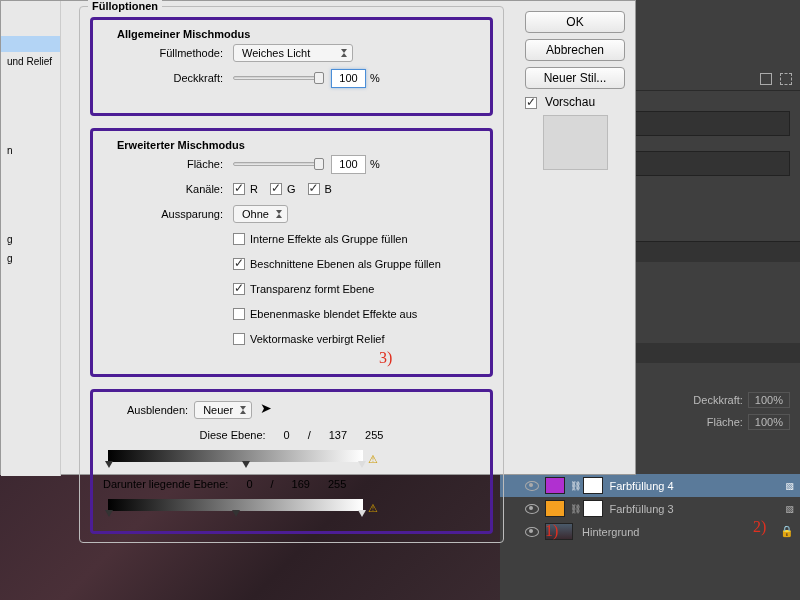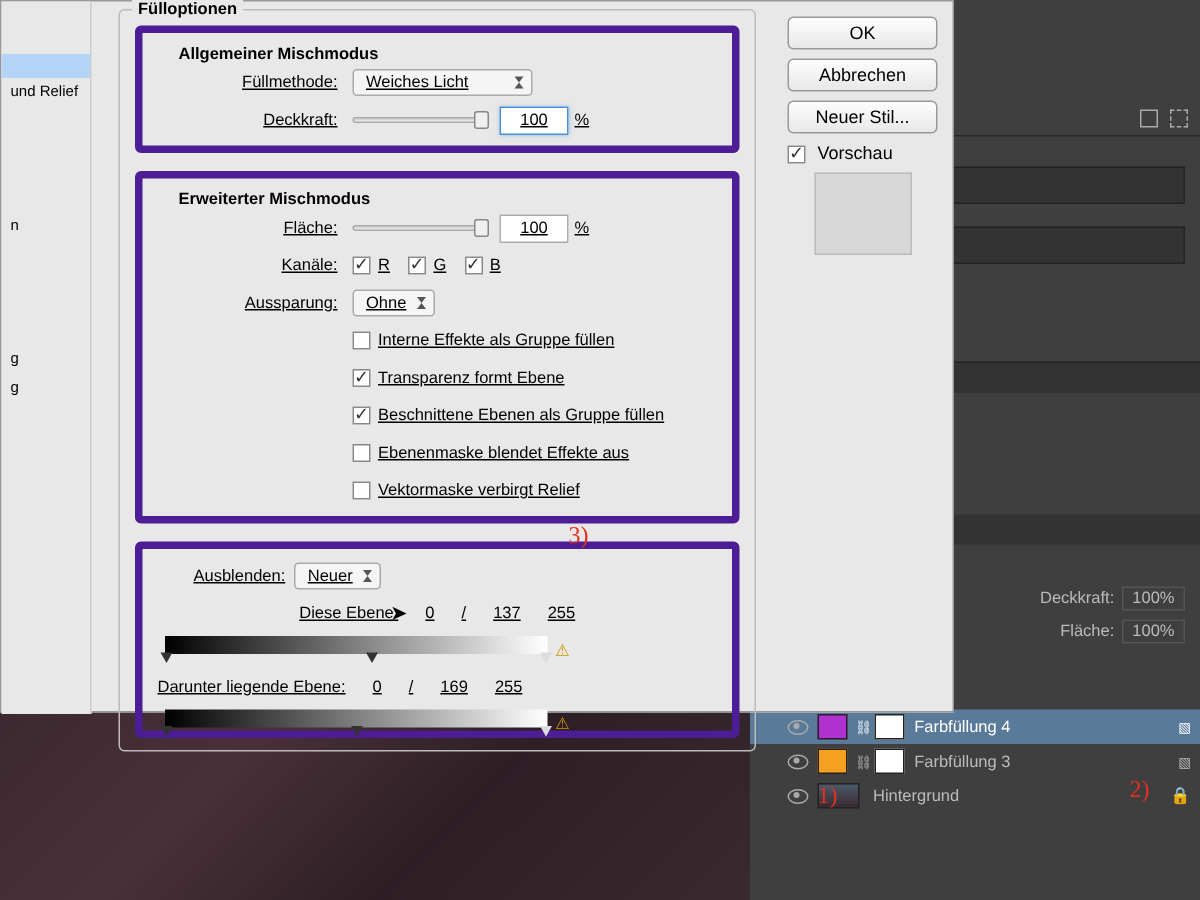--- a/index.html
+++ b/index.html
@@ -13,26 +13,26 @@
 .fieldset{border:1px solid #bbb;border-radius:4px;padding:8px 10px;margin-bottom:8px;position:relative;}
 .legend{position:absolute;top:-7px;left:8px;background:#e8e8e8;padding:0 4px;font-weight:bold;font-size:11px;}
 .sublegend{position:absolute;top:8px;left:20px;background:#e8e8e8;padding:0 4px;font-weight:bold;font-size:11px;}
 .row{display:flex;align-items:center;margin:5px 0;min-height:20px;}
 .label-r{width:130px;text-align:right;padding-right:10px;}
 .select{background:#f5f5f5;border:1px solid #aaa;border-radius:3px;padding:2px 18px 2px 8px;position:relative;display:inline-block;font-size:11px;}
 .select::after{content:"";position:absolute;right:5px;top:4px;width:0;height:0;border-left:3px solid transparent;border-right:3px solid transparent;border-top:4px solid #555;}
 .select::before{content:"";position:absolute;right:5px;bottom:4px;width:0;height:0;border-left:3px solid transparent;border-right:3px solid transparent;border-bottom:4px solid #555;}
 .hslider{height:4px;width:90px;background:linear-gradient(#ccc,#eee);border:1px solid #aaa;border-radius:2px;display:inline-block;position:relative;margin-right:8px;}
 .hslider .thumb{position:absolute;top:-5px;width:10px;height:12px;background:#f0f0f0;border:1px solid #888;border-radius:2px;}
-.numbox{width:46px;height:19px;border:1px solid #4a8ed8;padding:2px 4px;text-align:center;background:#fff;font-size:11px;box-shadow:0 0 3px rgba(74,142,216,0.5);}
+.numbox{width:35px;height:19px;border:1px solid #4a8ed8;padding:2px 4px;text-align:center;background:#fff;font-size:11px;box-shadow:0 0 3px rgba(74,142,216,0.5);}
 .numbox.nb{border:1px solid #aaa;box-shadow:none;}
 .cb{width:12px;height:12px;border:1px solid #888;background:#fff;display:inline-block;margin-right:5px;position:relative;vertical-align:middle;}
 .cb.ck::after{content:"✓";position:absolute;top:-3px;left:0;font-size:12px;color:#333;}
 .cblabel{vertical-align:middle;margin-right:12px;}
-.inner{border:5px solid #4c1d95;border-radius:4px;padding:18px 10px 2px;margin-top:12px;position:relative;text-decoration:underline;}
+.inner{border:3px solid #4c1d95;border-radius:4px;padding:18px 10px 20px;margin-top:12px;position:relative;}
 .gradslider{height:12px;width:255px;background:linear-gradient(90deg,#000,#fff);position:relative;margin-left:5px;margin-top:2px;}
 .gtri{position:absolute;top:11px;width:0;height:0;border-left:4px solid transparent;border-right:4px solid transparent;border-top:7px solid #333;}
 .gtri.w{border-top-color:#ddd;}
 .warn{position:absolute;right:-15px;top:3px;width:10px;height:10px;color:#c90;}
 .buttons{position:absolute;top:10px;right:10px;width:100px;}
 .btn{display:block;width:100%;height:22px;margin-bottom:6px;background:linear-gradient(#fdfdfd,#e8e8e8);border:1px solid #999;border-radius:4px;font-size:12px;text-align:center;line-height:20px;}
 .preview{margin-top:6px;}
 .swatch{width:65px;height:55px;background:#d8d8d8;border:1px solid #bbb;margin:6px auto;}
 .annot{position:absolute;color:#e03020;font-size:16px;font-family:serif;}
 .rpanel{position:absolute;top:0;right:0;width:300px;height:600px;background:#3f3f3f;color:#bbb;}
@@ -190,26 +190,26 @@
           <div class="select">Ohne</div>
         </div>
         <div class="row">
             <div class="label-r"></div>
             <span class="cb"></span>
             <span>Interne Effekte als Gruppe füllen</span>
           </div>
         <div class="row">
             <div class="label-r"></div>
             <span class="cb ck"></span>
+            <span>Beschnittene Ebenen als Gruppe füllen</span>
+          </div>
+        <div class="row">
+            <div class="label-r"></div>
+            <span class="cb ck"></span>
             <span>Transparenz formt Ebene</span>
-          </div>
-        <div class="row">
-            <div class="label-r"></div>
-            <span class="cb ck"></span>
-            <span>Beschnittene Ebenen als Gruppe füllen</span>
           </div>
         <div class="row">
             <div class="label-r"></div>
             <span class="cb"></span>
             <span>Ebenenmaske blendet Effekte aus</span>
           </div>
         <div class="row">
             <div class="label-r"></div>
             <span class="cb"></span>
             <span>Vektormaske verbirgt Relief</span>

